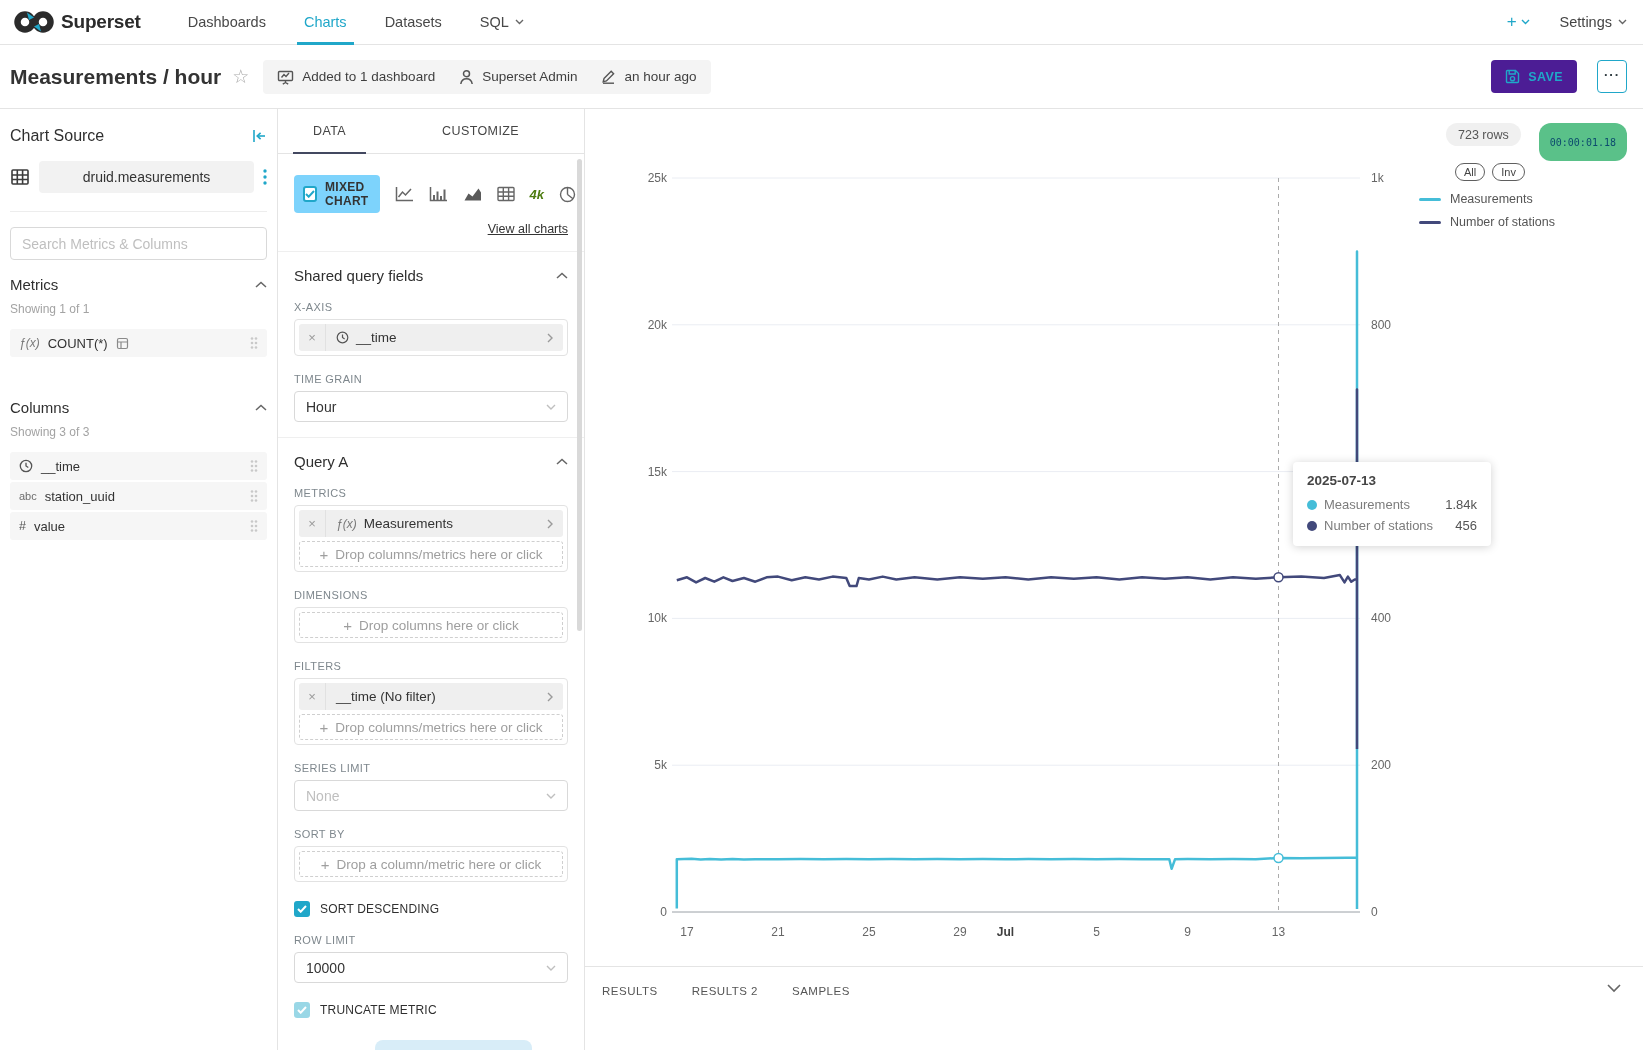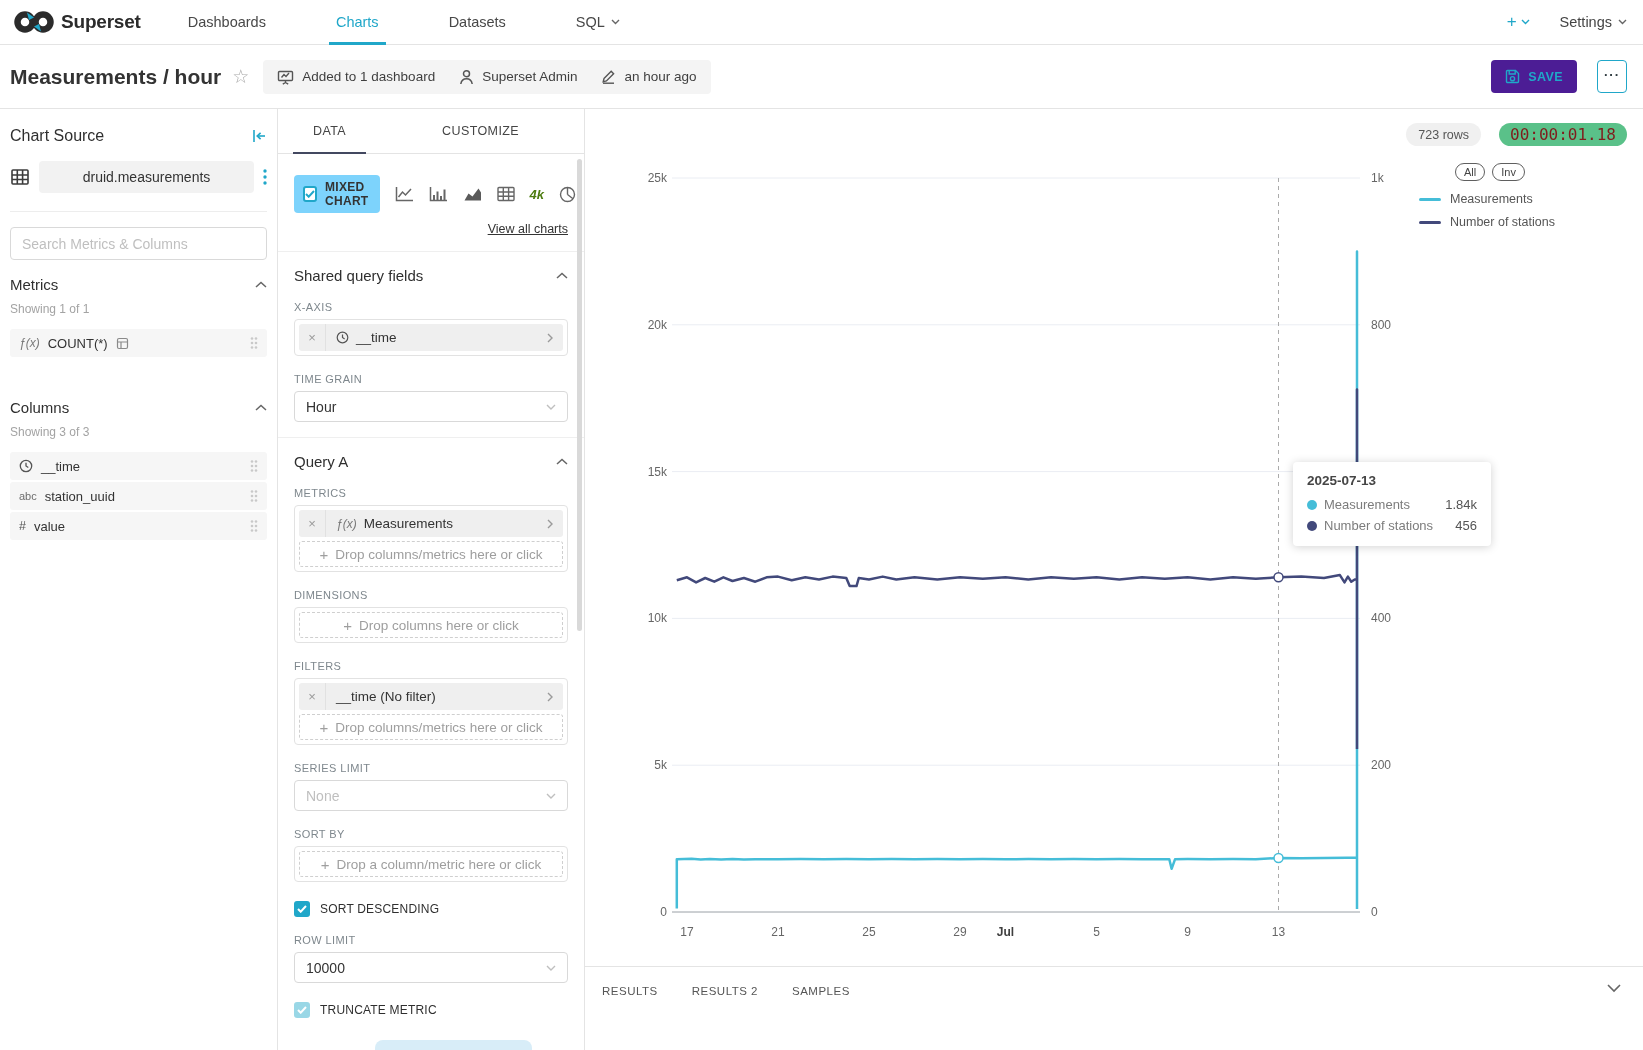--- a/index.html
+++ b/index.html
@@ -5,21 +5,21 @@
   * { box-sizing: border-box; margin: 0; padding: 0; }
   html,body { width:1643px; height:1050px; overflow:hidden; background:#fff;
     font-family:"Liberation Sans", sans-serif; color:#333; }
   .app { width:1643px; height:1050px; display:flex; flex-direction:column; }
 
   
   .topnav { height:45px; flex:0 0 45px; display:flex; align-items:center;
     padding:0 16px 0 14px; border-bottom:1px solid #E4E4E4; background:#fff; }
   .brand { display:flex; align-items:center; gap:7px; font-size:19px; font-weight:bold;
     color:#2b2b2b; margin-right:28px; letter-spacing:-.2px; }
-  .nav-items { display:flex; height:100%;gap:32px; }
+  .nav-items { display:flex; height:100%; }
   .nav-item { display:flex; align-items:center; gap:6px; padding:0 19px; font-size:14.5px;
     color:#484848; position:relative; cursor:pointer; }
   .nav-item.active { color:#20A7C9; }
   .nav-item.active::after { content:''; position:absolute; left:12px; right:12px; bottom:-1px;
     height:3px; background:#20A7C9; }
   .nav-right { margin-left:auto; display:flex; align-items:center; gap:30px; font-size:14.5px; color:#444; }
   .plus-menu { color:#20A7C9; font-size:17px; display:flex; align-items:center; gap:4px; cursor:pointer; }
   .settings-menu { display:flex; align-items:center; gap:6px; cursor:pointer; }
   .caret { color:#666; display:inline-flex; }
   .plus-menu .caret { color:#20A7C9; }
@@ -111,22 +111,22 @@
   .checkbox.faded { opacity:.45; }
   .scroll-thumb { position:absolute; right:2px; top:50px; width:5px; height:472px;
     background:#D9D9D9; border-radius:3px; cursor:pointer; }
   .blue-sliver { position:absolute; bottom:0; left:97px; width:157px; height:10px;
     background:#D8EDF8; border-radius:8px 8px 0 0; }
 
   
   .chart-badges { position:absolute; top:14px; right:16px; display:flex; gap:18px; z-index:2; }
   .rows-badge { background:#F0F0F0; color:#565656; border-radius:12px; height:23px; display:flex;
     align-items:center; padding:0 12px; font-size:12.5px; }
-  .timer-badge { background:#5AC189; color:#7f1d1d; border-radius:12px; height:23px; padding:0 11px;
-    font-family:"DejaVu Sans Mono", monospace; font-size:16px; display:flex; align-items:center; }
+  .timer-badge { background:#5AC189; color:#0c4a6e; border-radius:12px; height:38px; padding:0 11px;
+    font-family:"DejaVu Sans Mono", monospace; font-size:10px; display:flex; align-items:center; }
   .legend { position:absolute; top:54px; left:834px; width:190px; font-size:12.5px; color:#555; z-index:2; }
   .legend-btns { display:flex; gap:7px; margin-left:36px; margin-bottom:11px; }
   .legend-btn { border:1px solid #5f5f5f; border-radius:9px; padding:0 8px; height:18px; font-size:11px;
     display:flex; align-items:center; color:#444; background:#fff; cursor:pointer; }
   .legend-item { display:flex; align-items:center; gap:9px; margin-bottom:9px; cursor:pointer; }
   .legend-swatch { width:22px; height:3px; border-radius:2px; }
   .plot { position:absolute; top:50px; left:0; }
   .plot text { font-size:12px; fill:#666; font-family:"Liberation Sans", sans-serif; }
   .plot text.bold { font-weight:bold; fill:#3f3f3f; }
   .gridline { stroke:#EAEDF3; stroke-width:1; }

